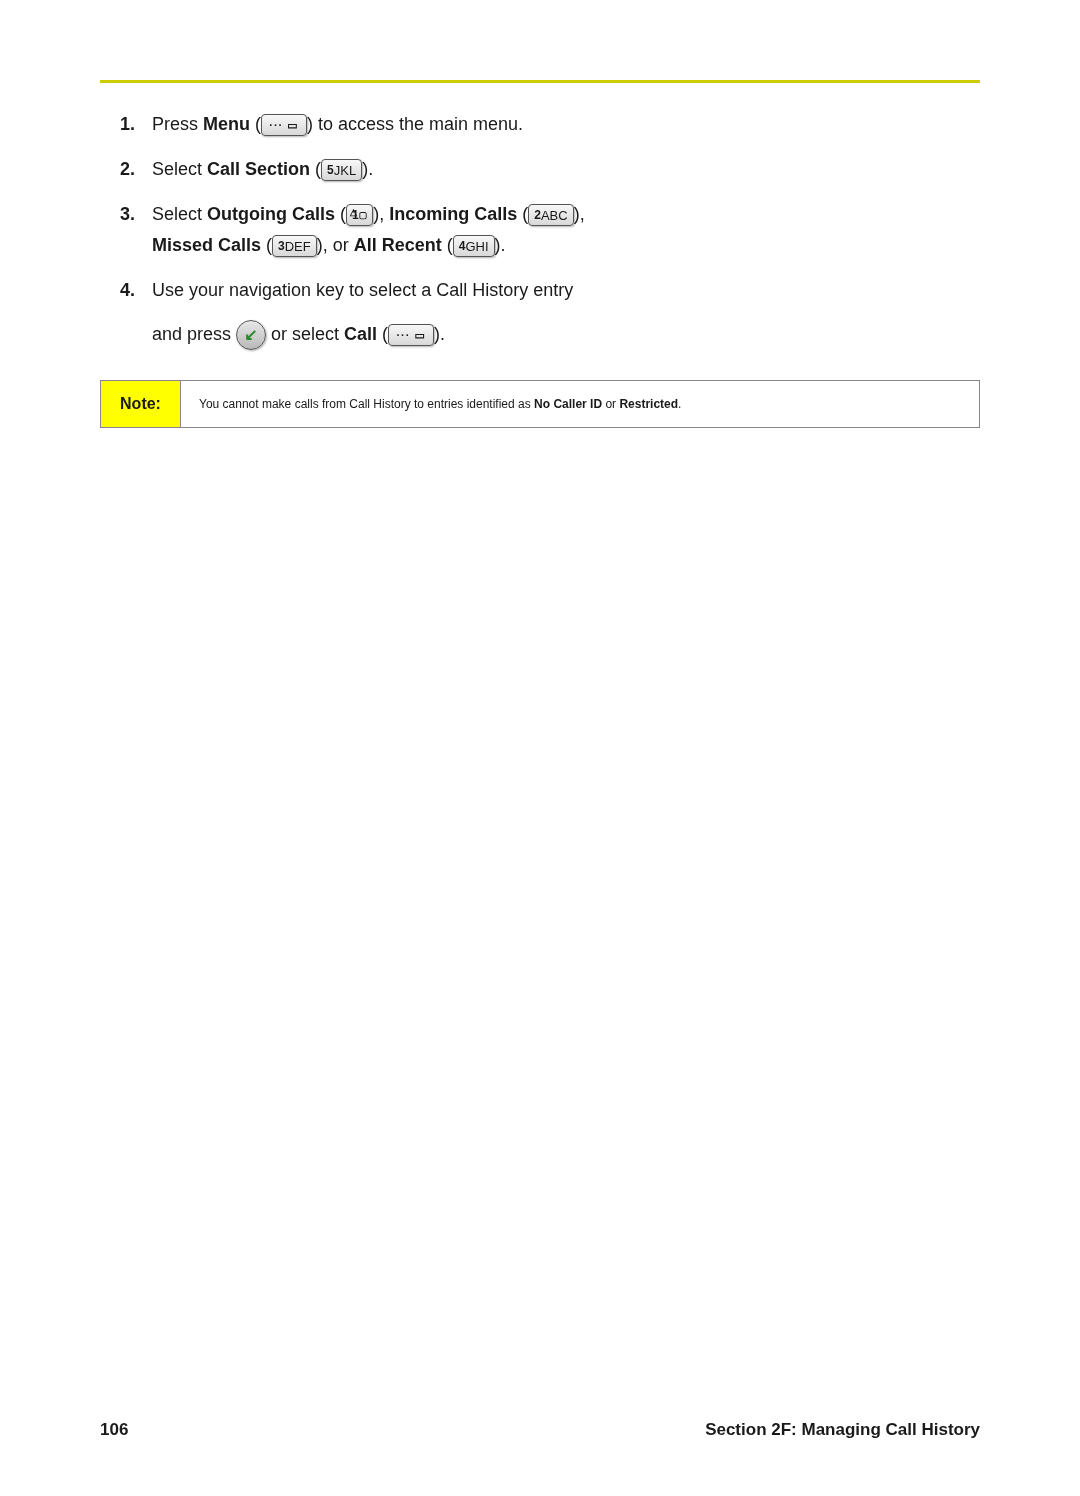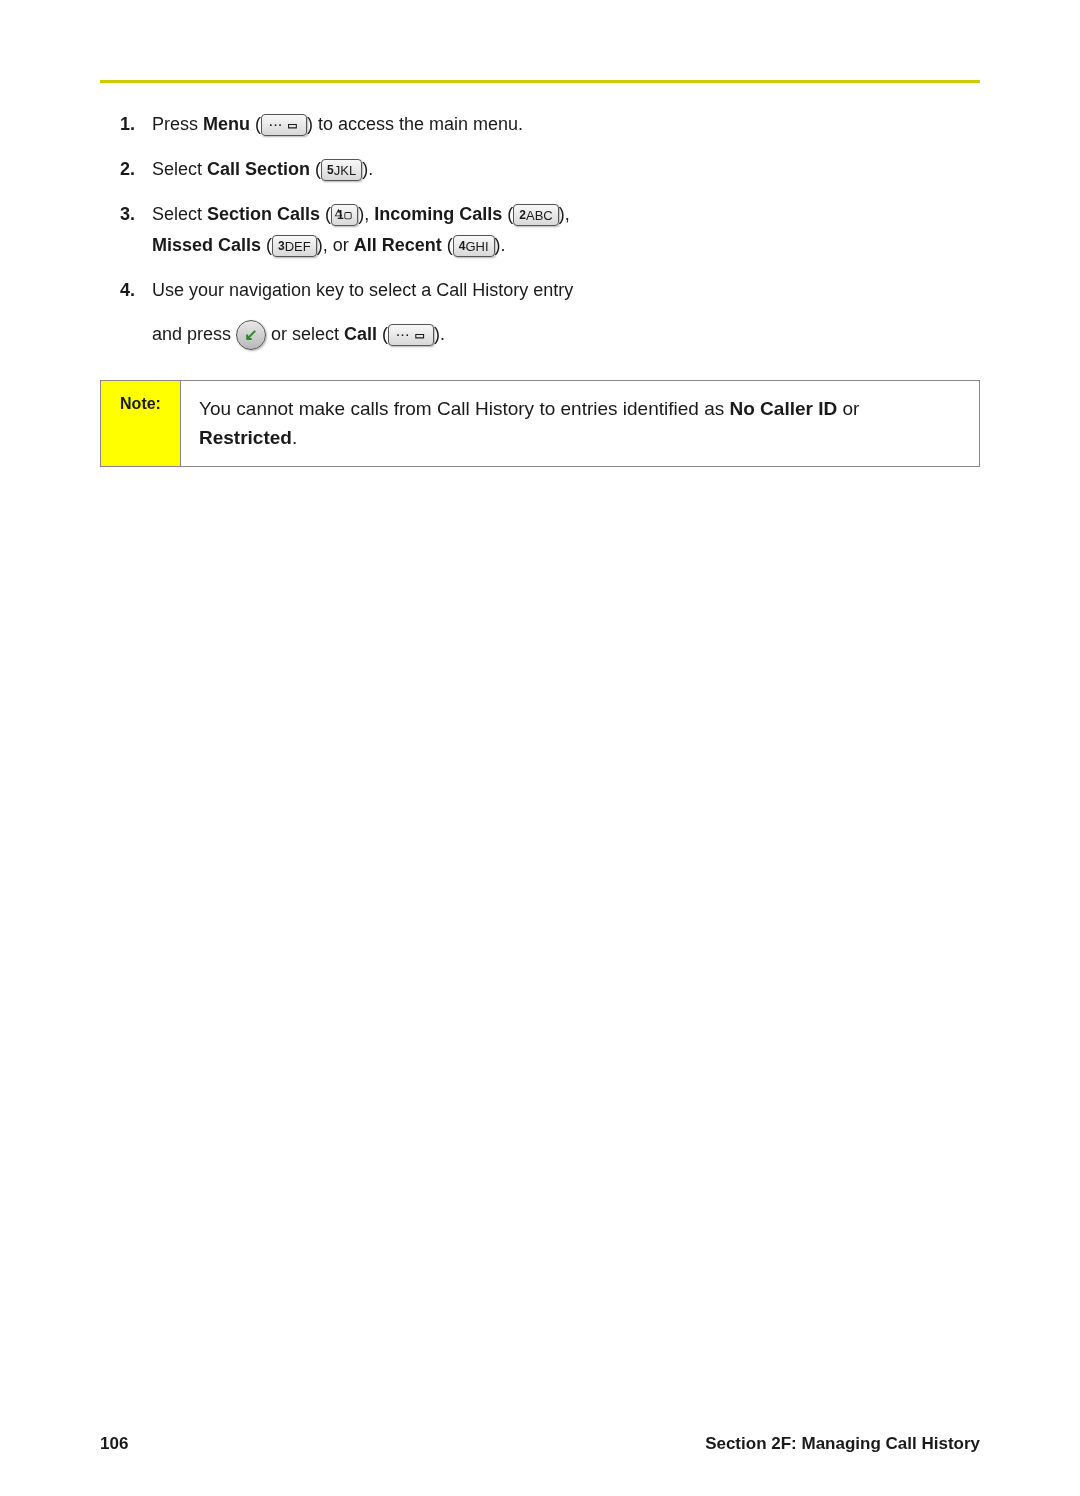--- a/index.html
+++ b/index.html
@@ -144,32 +144,32 @@
       padding: 14px 6px;
       min-width: 80px;
       display: flex;
       align-items: flex-start;
       justify-content: center;
       border-right: 1px solid #888;
     }
 
     .note-content {
       padding: 14px 18px;
-      font-size: 19px;
+      font-size: 12px;
       line-height: 1.5;
       color: #1a1a1a;
     }
 
     .note-content .bold {
       font-weight: 700;
     }
 
     .page-footer {
       position: absolute;
-      bottom: 42px;
+      bottom: 56px;
       left: 100px;
       right: 100px;
       display: flex;
       justify-content: space-between;
       align-items: center;
     }
 
     .footer-page-num {
       font-size: 17px;
       font-weight: 700;
@@ -241,21 +241,21 @@
           Select <span class="bold">Call Section</span>
           (<span class="key-icon num-key key-5jkl">5<span class="small-sub">JKL</span></span>).
         </span>
       </div>
     </li>
 
     <li>
       <div class="step-row">
         <span class="step-number">3.</span>
         <span class="step-content">
-          Select <span class="bold">Section Calls</span>
+          Select <span class="bold">Outgoing Calls</span>
           (<span class="key-icon num-key key-with-corner"><span class="key-corner">△</span>1<span style="font-size:9px;">▢</span></span>),
           <span class="bold">Incoming Calls</span>
           (<span class="key-icon num-key">2<span class="small-sub">ABC</span></span>),
           <span class="line2">
             <span class="bold">Missed Calls</span>
             (<span class="key-icon num-key">3<span class="small-sub">DEF</span></span>),
             or <span class="bold">All Recent</span>
             (<span class="key-icon num-key">4<span class="small-sub">GHI</span></span>).
           </span>
         </span>

